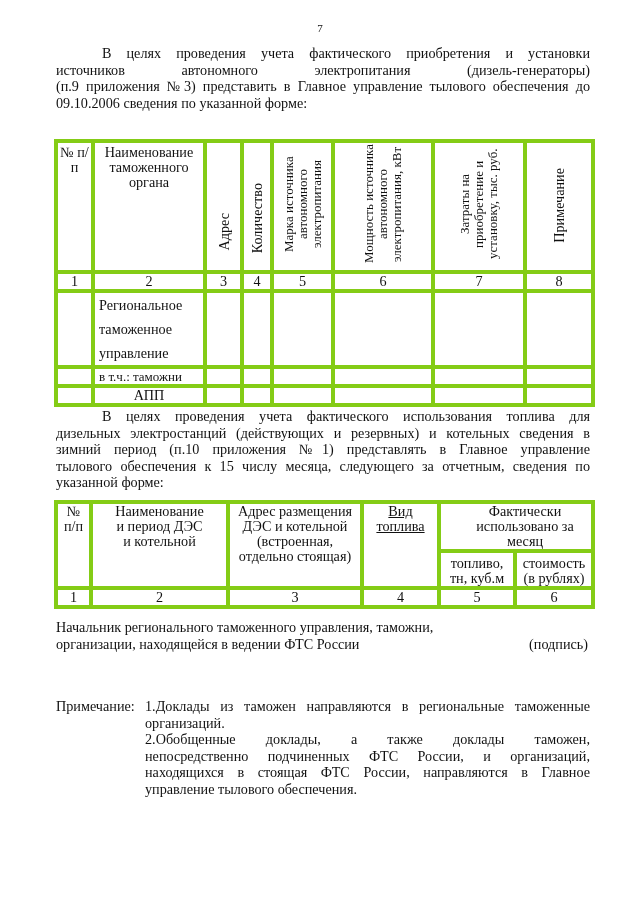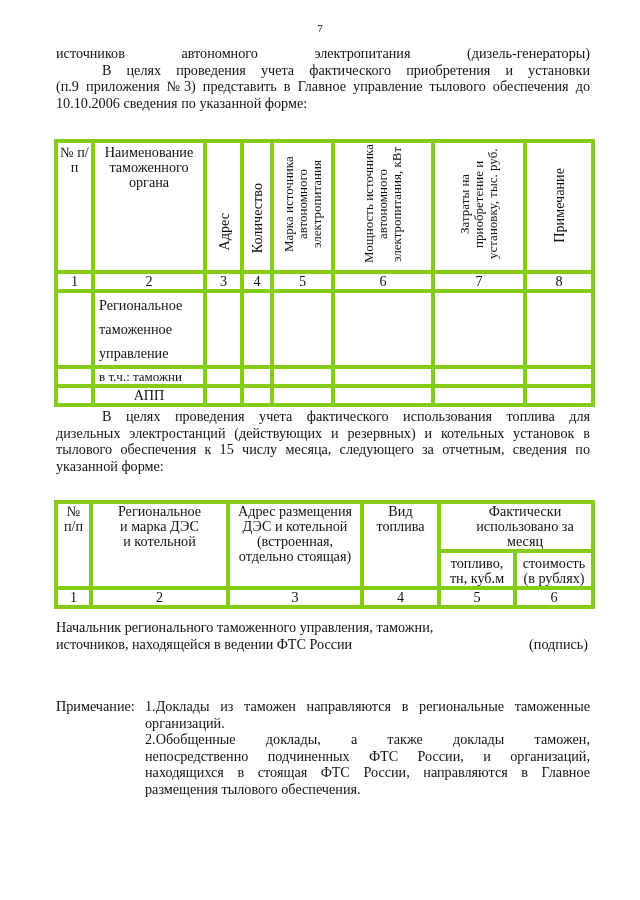--- a/index.html
+++ b/index.html
@@ -19,24 +19,24 @@
   .note { position:absolute; left:56px; width:534px; line-height:16.6px; }
   .note .lbl { position:absolute; left:0; top:0; }
   .note .body { position:absolute; left:89px; width:445px; }
 </style>
 </head>
 <body>
 
 <div class="pg">7</div>
 
 <div class="para" style="top:45px;">
+  <span class="jl"><span class="indent"></span><span>В целях проведения учета фактического приобретения и установки</span></span>
   <span class="jl">источников автономного электропитания (дизель-генераторы)</span>
-  <span class="jl"><span class="indent"></span><span>В целях проведения учета фактического приобретения и установки</span></span>
   <span class="jl">(п.9 приложения №3) представить в Главное управление тылового обеспечения до</span>
-  <span class="ll">10.10.2006 сведения по указанной форме:</span>
+  <span class="ll">09.10.2006 сведения по указанной форме:</span>
 </div>
 
 <table style="left:54px; top:139px; width:537px;">
   <colgroup>
     <col style="width:37px">
       <col style="width:112px">
       <col style="width:37px">
       <col style="width:30px">
     <col style="width:61px">
       <col style="width:100px">
@@ -106,47 +106,48 @@
         <td></td>
     <td></td>
         <td></td>
         <td></td>
   </tr>
 </tbody>
   </table>
 
 <div class="para" style="top:388px;margin-top:20px;">
   <span class="jl"><span class="indent"></span><span>В целях проведения учета фактического использования топлива для</span></span>
-  <span class="jl">дизельных электростанций (действующих и резервных) и котельных установок в</span>
+  <span class="jl">дизельных электростанций (действующих и резервных) и котельных сведения в</span>
+  <span class="jl">зимний период (п.10 приложения №1) представлять в Главное управление</span>
   <span class="jl">тылового обеспечения к 15 числу месяца, следующего за отчетным, сведения по</span>
   <span class="ll">указанной форме:</span>
 </div>
 
 <table style="left:54px; top:500px; width:537px;">
   <colgroup>
     <col style="width:35px">
       <col style="width:137px">
       <col style="width:134px">
       <col style="width:77px">
     <col style="width:76px">
       <col style="width:78px">
   </colgroup>
   <tbody>
       <tr style="height:18px;">
     <td rowspan="2">
           <div style="width:26px; margin:0 auto;">№ п/п</div>
         </td>
     <td rowspan="2">
-          <div style="padding:0 22px;">Региональное и марка ДЭС и котельной</div>
+          <div style="padding:0 22px;">Наименование и период ДЭС и котельной</div>
         </td>
     <td rowspan="2">
           <div style="padding:0 4px;">Адрес размещения ДЭС и котельной (встроенная, отдельно стоящая)</div>
         </td>
     <td rowspan="2">
-          <div style="padding:0 12px;">Вид топлива</div>
+          <div style="padding:0 12px;text-decoration:underline;">Вид топлива</div>
         </td>
     <td colspan="2">
           <div style="padding:0 2px;margin-left:18px;">Фактически использовано за месяц</div>
         </td>
   </tr>
   <tr style="height:37px;">
     <td style="vertical-align:bottom;">
           <div style="padding:0 4px;">топливо, тн, куб.м</div>
         </td>
     <td style="vertical-align:bottom;">
@@ -159,27 +160,27 @@
     <td>3</td>
     <td>4</td>
     <td>5</td>
     <td>6</td>
   </tr>
 </tbody>
   </table>
 
 <div class="sig" style="top:619px;">
   <span class="ll">Начальник регионального таможенного управления, таможни,</span>
-  <span class="ll">источников, находящейся в ведении ФТС России</span>
+  <span class="ll">организации, находящейся в ведении ФТС России</span>
   <span class="right">(подпись)</span>
 </div>
 
 <div class="note" style="top:698px;">
   <span class="lbl">Примечание:</span>
   <div class="body">
     <span class="jl">1.Доклады из таможен направляются в региональные таможенные</span>
     <span class="ll">организаций.</span>
     <span class="jl">2.Обобщенные доклады, а также доклады таможен,</span>
     <span class="jl">непосредственно подчиненных ФТС России, и организаций,</span>
     <span class="jl">находящихся в стоящая ФТС России, направляются в Главное</span>
-    <span class="ll">размещения тылового обеспечения.</span>
+    <span class="ll">управление тылового обеспечения.</span>
   </div>
 </div>
 
 </body></html>

